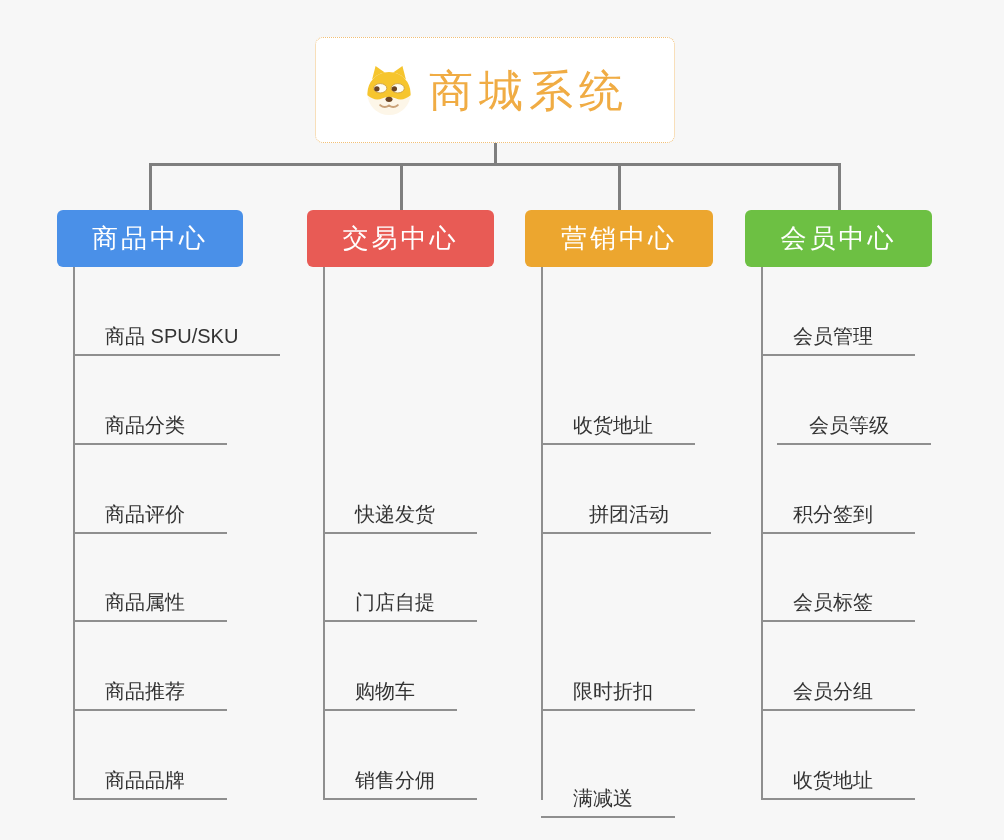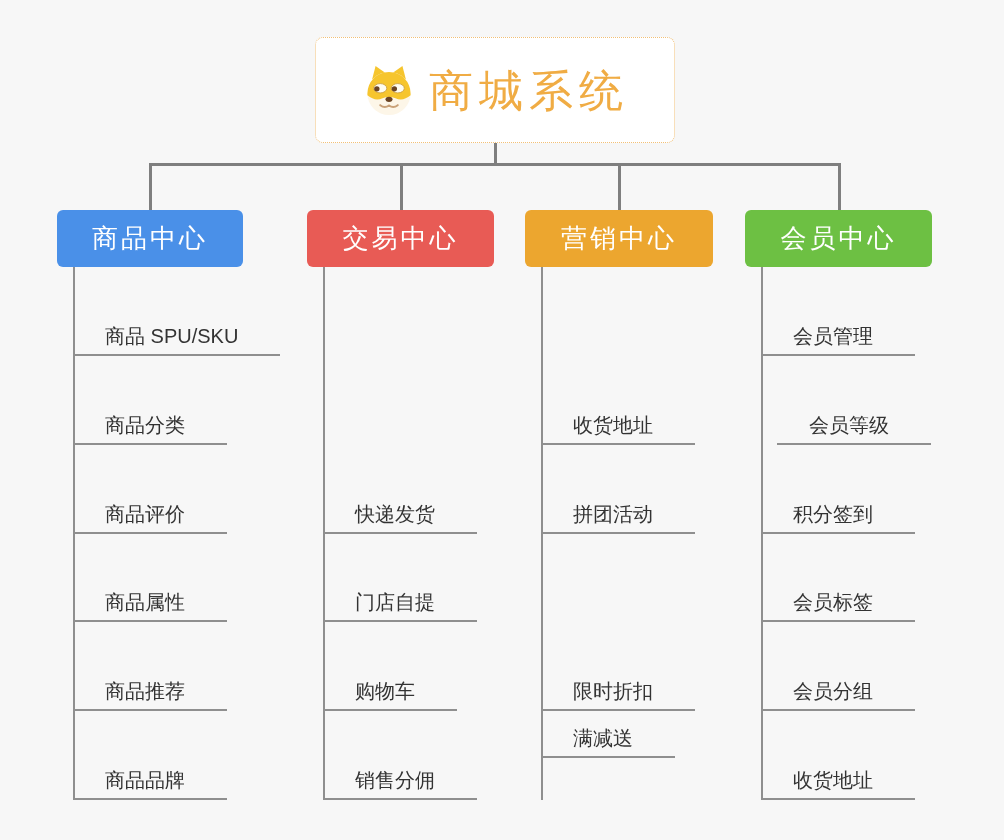--- a/index.html
+++ b/index.html
@@ -137,26 +137,26 @@
     </div>
     <div class="line" style="left: 618px; top: 163px; width: 3px; height: 47px; background: rgb(127, 127, 127);"></div>
     <div class="branch-node" style="left: 525px; width: 188px; background: rgb(236, 166, 47); color: rgb(255, 255, 255);">
       <span>营销中心</span>
     </div>
     <div class="spine" style="left: 541px; top: 267px; height: 533px; background: rgb(143, 143, 143);"></div>
     <div class="child-node" style="left: 541px; top: 403px; border-bottom-color: rgb(143, 143, 143);">
       <span class="child-label" style="color: rgb(51, 51, 51);">收货地址</span>
     </div>
     <div class="child-node" style="left: 541px; top: 492px; border-bottom-color: rgb(143, 143, 143);">
-      <span class="child-label" style="color: rgb(51, 51, 51);">拼团活动</span>
+      <span class="child-label" style="color: rgb(51, 51, 51); margin-left: 16px;">拼团活动</span>
     </div>
     <div class="child-node" style="left: 541px; top: 669px; border-bottom-color: rgb(143, 143, 143);">
       <span class="child-label" style="color: rgb(51, 51, 51);">限时折扣</span>
     </div>
-    <div class="child-node" style="left: 541px; top: 716px; border-bottom-color: rgb(143, 143, 143);">
+    <div class="child-node" style="left: 541px; top: 776px; border-bottom-color: rgb(143, 143, 143);">
       <span class="child-label" style="color: rgb(51, 51, 51);">满减送</span>
     </div>
     <div class="line" style="left: 837.5px; top: 163px; width: 3px; height: 47px; background: rgb(127, 127, 127);"></div>
     <div class="branch-node" style="left: 745px; width: 187px; background: rgb(109, 192, 67); color: rgb(255, 255, 255);">
       <span>会员中心</span>
     </div>
     <div class="spine" style="left: 761px; top: 267px; height: 533px; background: rgb(143, 143, 143);"></div>
     <div class="child-node" style="left: 761px; top: 314px; border-bottom-color: rgb(143, 143, 143);">
       <span class="child-label" style="color: rgb(51, 51, 51);">会员管理</span>
     </div>

